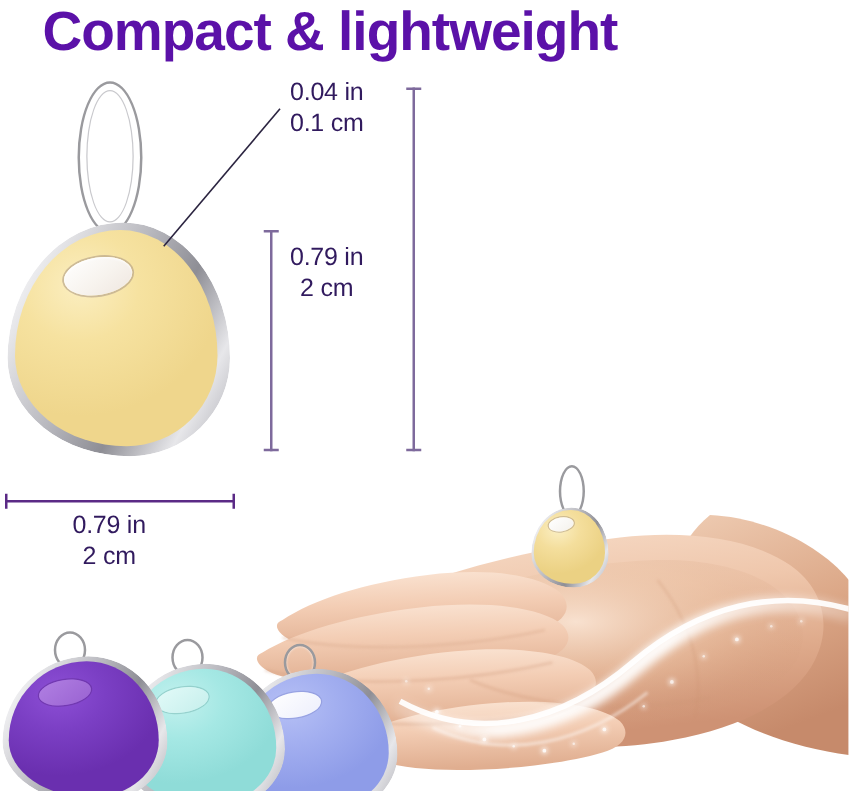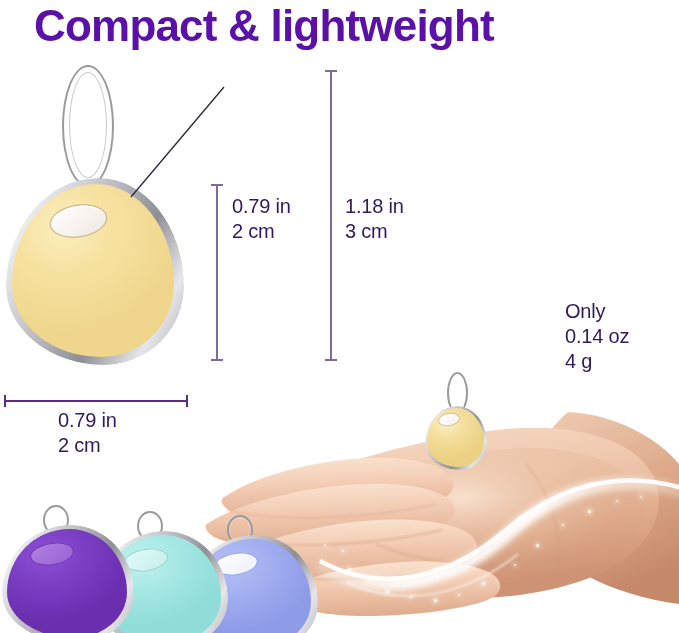--- a/index.html
+++ b/index.html
@@ -1,20 +1,20 @@
 <!DOCTYPE html>
 <html><head>
 <meta charset="utf-8">
 <style>
   html,body{margin:0;padding:0;background:#fff;}
   body{width:679px;height:633px;position:relative;overflow:hidden;
        font-family:"Liberation Sans","DejaVu Sans",sans-serif;
        -webkit-font-smoothing:antialiased;}
 
-  #stage{position:absolute;left:0;top:0;width:679px;height:633px;background:#ffffff;}
+  #stage{position:absolute;left:0;top:0;width:679px;height:633px;background:#ffffff;text-align:center;}
 
   
   #title{
     position:absolute;left:34px;top:2px;
     font-size:44px;line-height:48px;font-weight:bold;
     letter-spacing:-0.8px;
     color:#5B11A8;
     white-space:nowrap;
   }
 
@@ -149,29 +149,26 @@
       <div class="shell"></div>
       <div class="face"></div>
       <div class="highlight"></div>
     </div>
   </div>
 
   <svg id="leader-line" width="100" height="116" viewBox="0 0 100 116">
     <line x1="3" y1="113" x2="96" y2="3" stroke="#2B2440" stroke-width="1.3"></line>
   </svg>
 
+  <div class="dimtext" id="dim-thickness">0.04 in
+0.1 cm</div>
   <div class="dimtext" id="dim-height2">0.79 in
 2 cm</div>
-  <div class="dimtext" id="dim-height3">1.18 in
-3 cm</div>
   <div class="dimtext" id="dim-width">0.79 in
 2 cm</div>
-  <div class="dimtext" id="dim-weight">Only
-0.14 oz
-4 g</div>
 
   <div class="vline" id="vline-2cm">
     <span class="cap top"></span>
     <span class="cap bot"></span>
   </div>
   <div class="vline" id="vline-3cm">
     <span class="cap top"></span>
     <span class="cap bot"></span>
   </div>
   <div id="hline-width">

